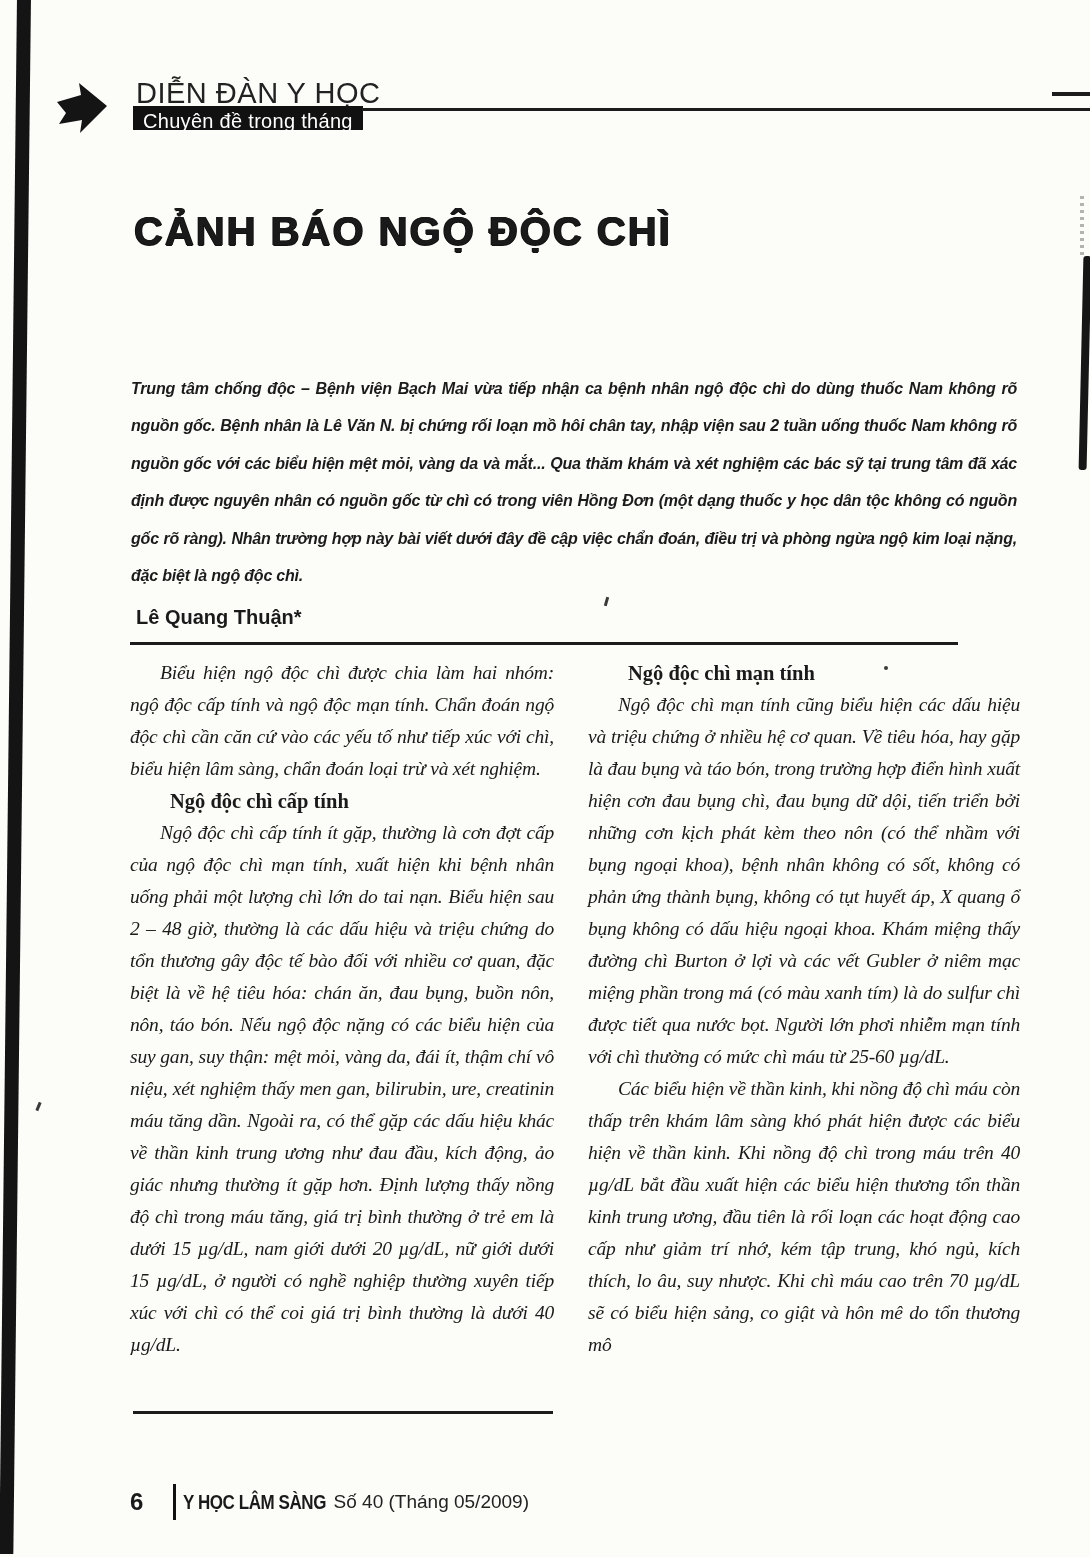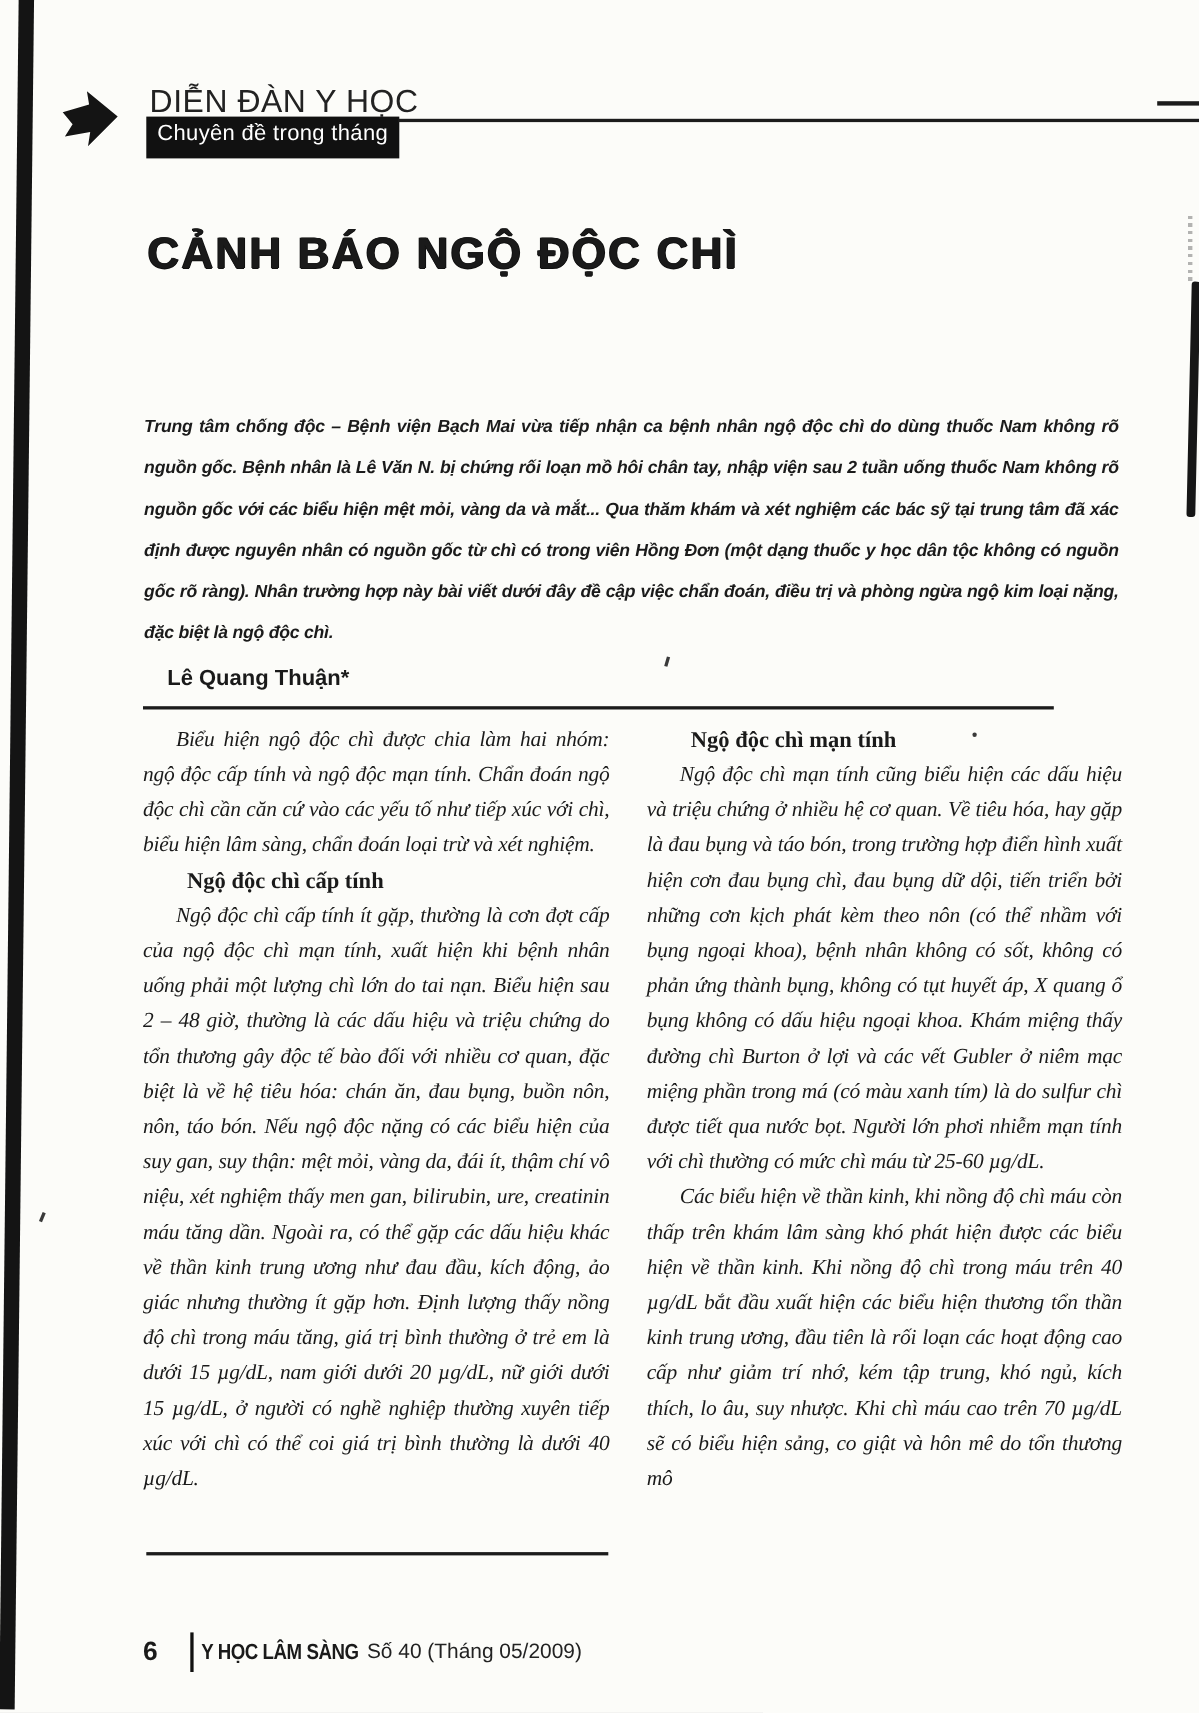--- a/index.html
+++ b/index.html
@@ -20,21 +20,21 @@
     transform-origin:top left;
   }
   
   .kicker-arrow{position:absolute;left:56px;top:80px;width:52px;height:56px;}
   .kicker-title{
     position:absolute;left:136px;top:76px;
     font-size:29px;line-height:34px;letter-spacing:0.5px;color:#222;
     white-space:nowrap;
   }
   .kicker-tag{
-    position:absolute;left:133px;top:106px;height:38px;
+    position:absolute;left:133px;top:106px;height:24px;
     background:#111;color:#fff;
     font-size:20px;line-height:30px;padding:0 10px;
     letter-spacing:0.3px;white-space:nowrap;
   }
   .header-rule{position:absolute;left:362px;top:108px;width:728px;height:3px;background:#1c1c1c;}
   .header-dash{position:absolute;left:1052px;top:92px;width:38px;height:4px;background:#1c1c1c;}
   
   .title1{
     position:absolute;left:134px;top:203px;
     font-size:40px;line-height:56px;font-weight:bold;letter-spacing:2px;
@@ -47,21 +47,21 @@
     white-space:nowrap;color:#161616;
   }
   
   .lead{
     position:absolute;left:131px;top:351px;width:886px;
     font-size:16px;line-height:37.4px;
     font-style:italic;font-weight:bold;letter-spacing:-0.2px;
     text-align:justify;color:#1b1b1b;margin-top:19px;
   }
   
-  .author{position:absolute;left:152px;top:606px;font-size:20px;font-weight:bold;}
+  .author{position:absolute;left:136px;top:606px;font-size:20px;font-weight:bold;}
   .author-rule{position:absolute;left:130px;top:642px;width:828px;height:3px;background:#1c1c1c;}
   
   .col{position:absolute;top:657px;}
   .col-left{left:130px;width:424px;}
   .col-right{left:588px;width:432px;}
   .section-heading{
     font-size:23px;font-weight:bold;letter-spacing:0.3px;
     margin:0 0 12px 2px;
     text-shadow:0.5px 0 0 #111;
   }

